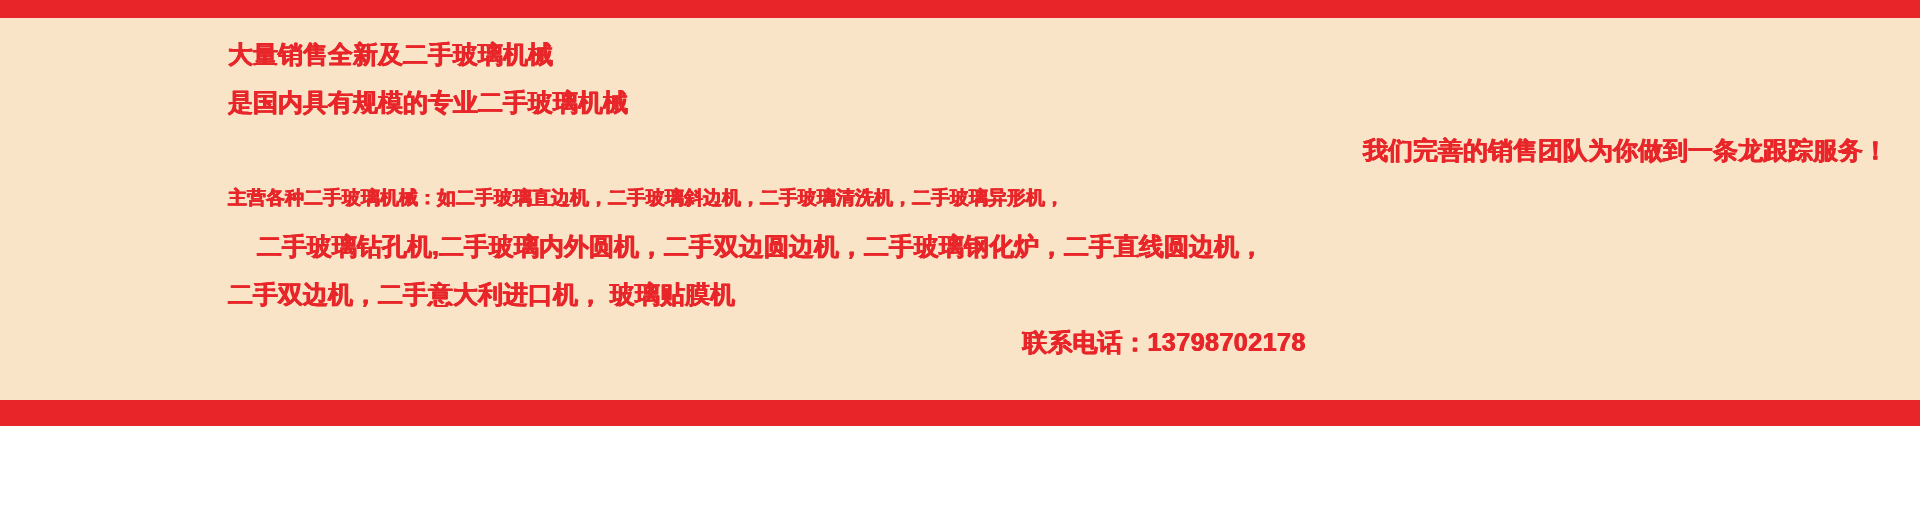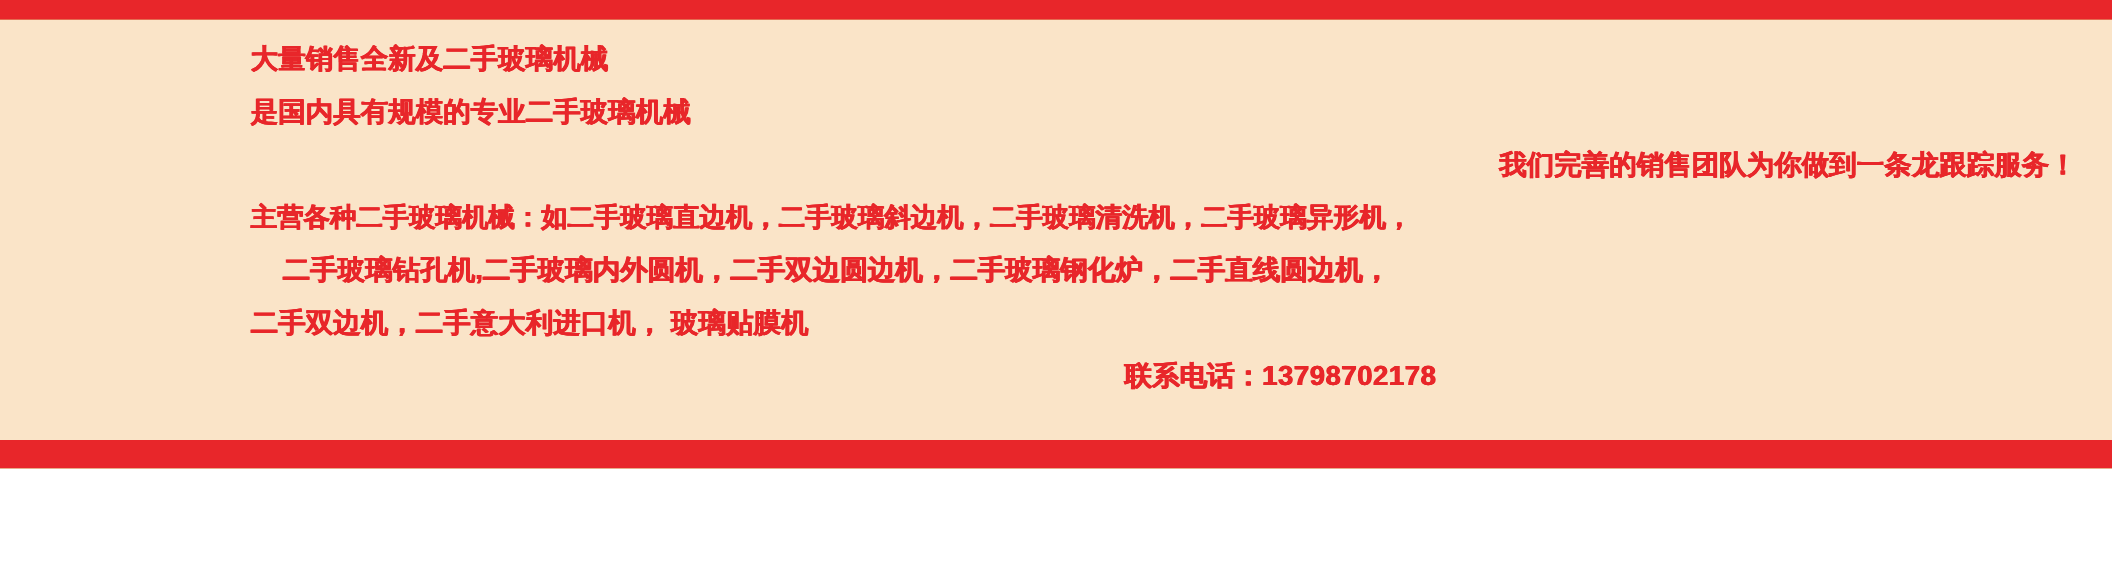--- a/index.html
+++ b/index.html
@@ -10,21 +10,21 @@
   body {
     width: 1920px;
     height: 530px;
     font-family: "Liberation Sans", "DejaVu Sans", sans-serif;
     overflow: hidden;
   }
   .banner {
     position: relative;
     width: 1920px;
     height: 530px;
-    background: #bef264;
+    background: #f97316;
     box-sizing: border-box;
   }
   .bar {
     width: 100%;
     background: #e8262a;
   }
   .bar-top {
     height: 18px;
   }
   .bar-bottom {
@@ -57,21 +57,21 @@
   .line-2 {
     font-size: 25px;
     line-height: 48px;
   }
   .line-3 {
     font-size: 25px;
     line-height: 48px;
     text-align: right;
   }
   .line-4 {
-    font-size: 24px;
+    font-size: 19px;
     line-height: 48px;
   }
   .line-5 {
     font-size: 25px;
     line-height: 48px;
     margin-left: 29px;
   }
   .line-6 {
     font-size: 25px;
     line-height: 48px;

